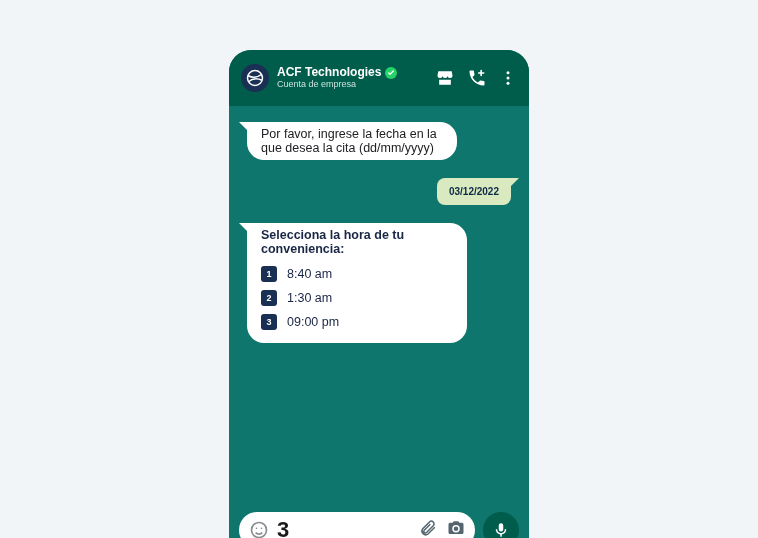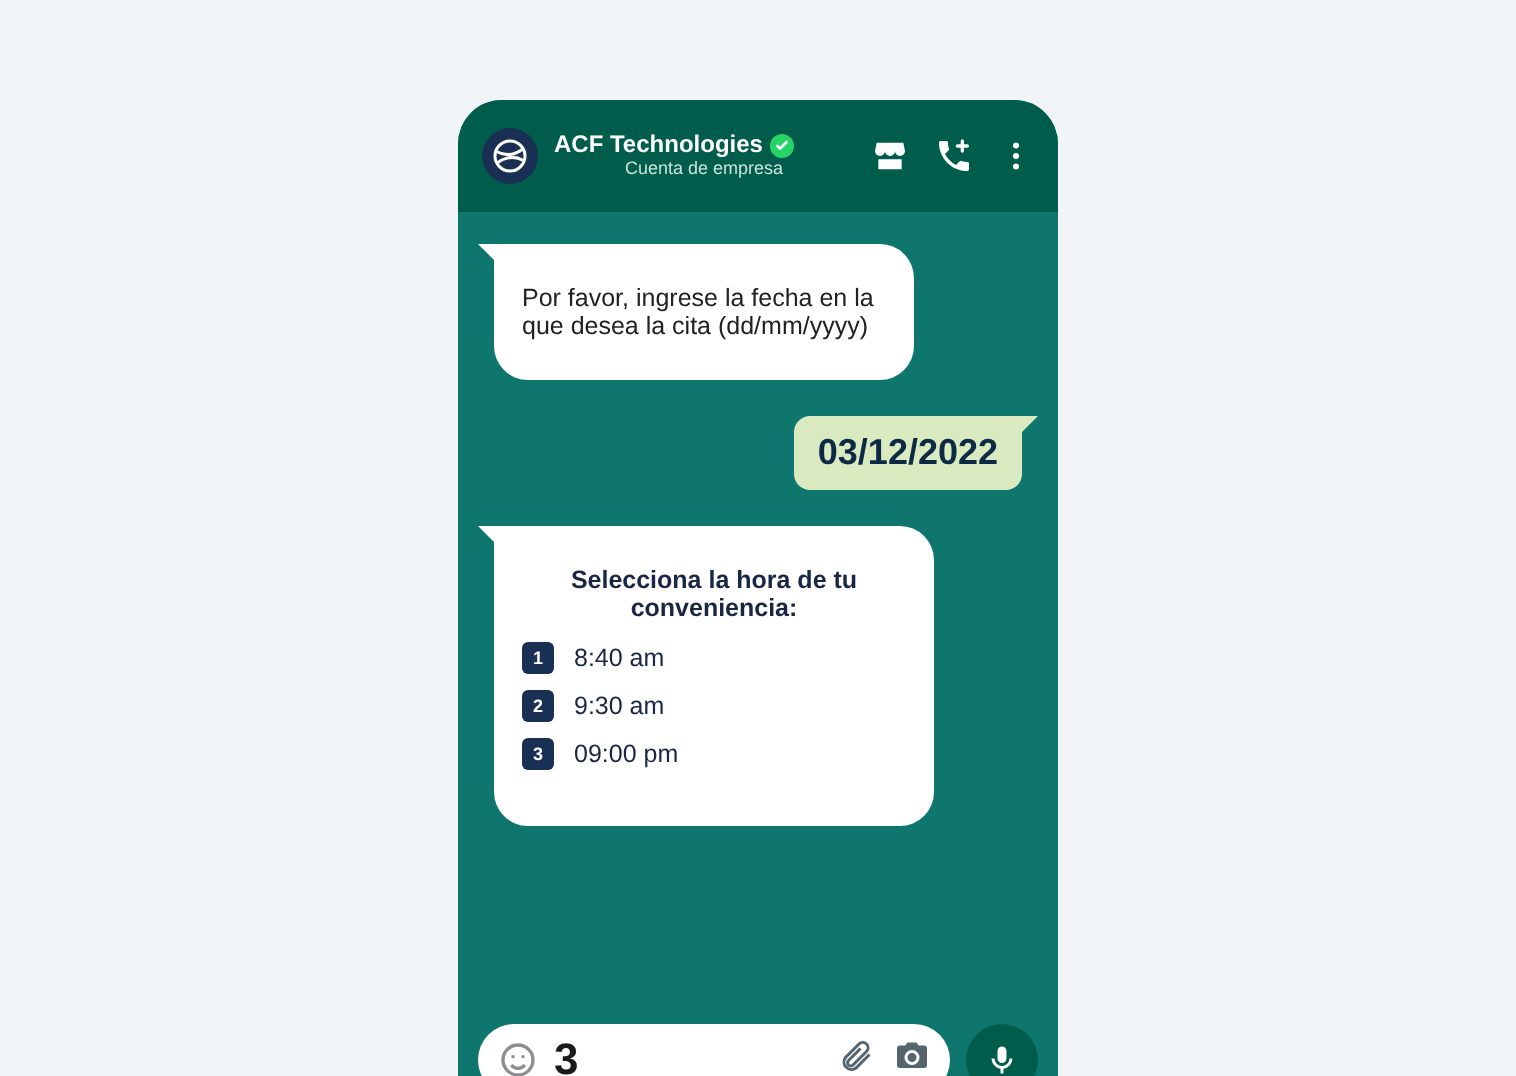--- a/index.html
+++ b/index.html
@@ -42,71 +42,71 @@
   .avatar svg { width: 18px; height: 18px; }
   .title-block { flex: 1; color: #fff; line-height: 1.1; min-width: 0; }
   .title-row { display: flex; align-items: center; gap: 4px; }
   .title { font-size: 12px; font-weight: 700; white-space: nowrap; }
   .verified {
     width: 12px; height: 12px; border-radius: 50%;
     background: #25d366; display: flex; align-items: center; justify-content: center;
     flex-shrink: 0;
   }
   .verified svg { width: 8px; height: 8px; }
-  .subtitle { font-size: 9px; color: #c9e3de; text-align: center; }
+  .subtitle { font-size: 9px; color: #c9e3de; }
   .header-actions { display: flex; align-items: center; gap: 12px; }
   .header-actions .icon { color: #fff; display: flex; }
   .chat {
     flex: 1;
     padding: 16px 10px;
     display: flex;
     flex-direction: column;
     gap: 18px;
     overflow: hidden;
   }
   .bubble-in {
     background: #fff;
     border-radius: 17px;
     border-top-left-radius: 0;
-    padding: 20px 14px;
+    padding: 5px 14px;
     max-width: 210px;
     font-size: 12.5px;
     color: #202124;
     position: relative;
     margin-left: 8px;
   }
   .bubble-in::before {
     content: "";
     position: absolute;
     top: 0; left: -8px;
     border-top: 0 solid transparent;
     border-right: 10px solid #fff;
     border-bottom: 10px solid transparent;
   }
   .bubble-out {
     align-self: flex-end;
     background: #d9eac1;
     border-radius: 8px;
     border-top-right-radius: 0;
     padding: 8px 12px;
-    font-size: 18px;
+    font-size: 10px;
     color: #0d2a44;
     font-weight: 600;
     position: relative;
     margin-right: 8px;
   }
   .bubble-out::before {
     content: "";
     position: absolute;
     top: 0; right: -8px;
     border-top: 0 solid transparent;
     border-left: 10px solid #d9eac1;
     border-bottom: 10px solid transparent;
   }
-  .bubble-in.wide { max-width: 220px; text-align: center; }
+  .bubble-in.wide { max-width: 220px; }
   .options-title { font-weight: 600; margin-bottom: 10px; color:#1a2645; }
   .opt-row { display: flex; align-items: center; gap: 10px; margin: 8px 0; }
   .opt-num {
     width: 16px; height: 16px; background: #1a2f54; color: #fff;
     border-radius: 3px; font-size: 9px; display: flex;
     align-items: center; justify-content: center; font-weight: 600;
     flex-shrink: 0;
   }
   .opt-label { font-size: 12.5px; color: #1a2645; }
   .input-bar {
@@ -197,21 +197,21 @@
     </div>
 
     <div class="bubble-in wide">
       <div class="options-title">Selecciona la hora de tu conveniencia:</div>
       <div class="opt-row">
         <span class="opt-num">1</span>
         <span class="opt-label">8:40 am</span>
       </div>
       <div class="opt-row">
         <span class="opt-num">2</span>
-        <span class="opt-label">9:30 am</span>
+        <span class="opt-label">1:30 am</span>
       </div>
       <div class="opt-row">
         <span class="opt-num">3</span>
         <span class="opt-label">09:00 pm</span>
       </div>
     </div>
 
   </div>
 
   <div class="input-bar">

